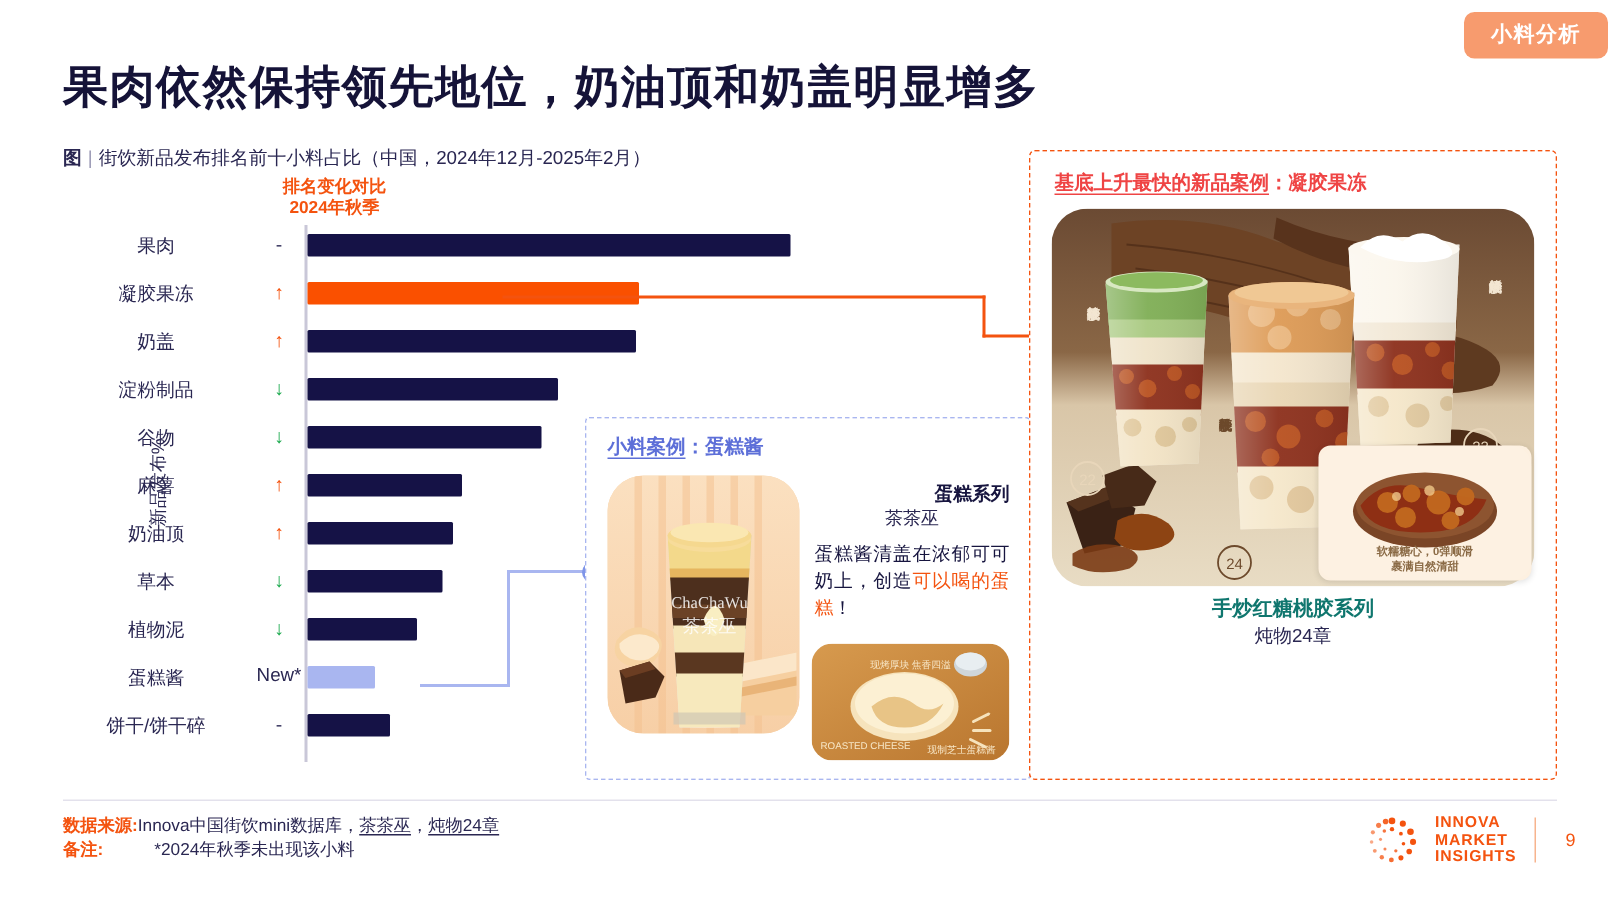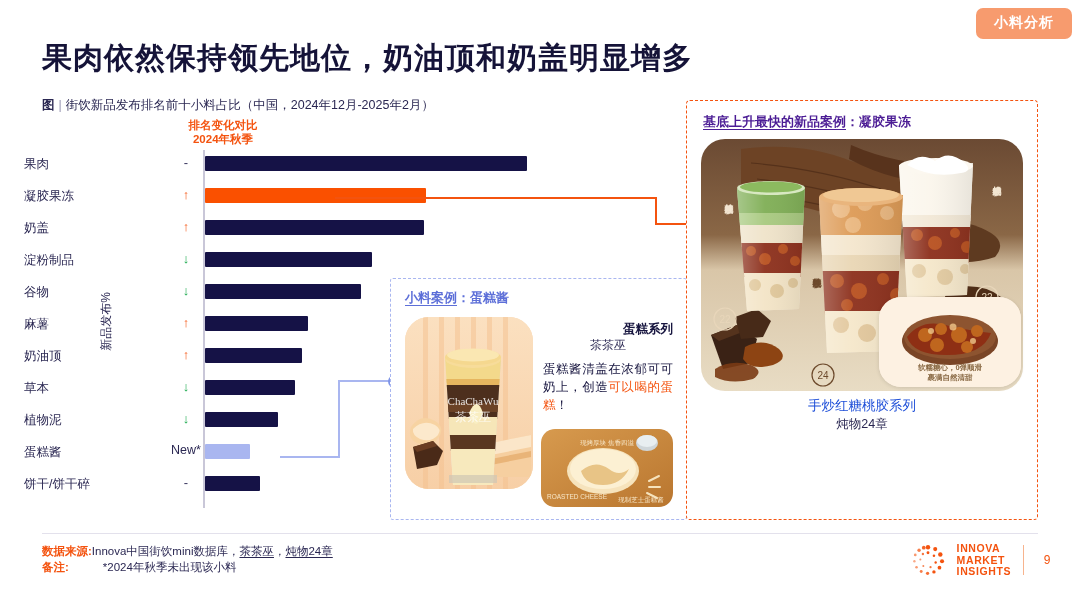--- a/index.html
+++ b/index.html
@@ -44,21 +44,21 @@
     text-align:center;font-size:12px;color:#2a2752;font-weight:500;
   }
   .axis-line{
     position:absolute;left:161px;top:32px;width:1.5px;height:358px;
     background:#c9c7d8;
   }
   .rows{position:absolute;left:0;top:32px;width:520px;}
   .row{height:32px;position:relative;}
   .row .cat{
     position:absolute;right:378px;top:6px;
-    font-size:12.5px;color:#2a2752;white-space:nowrap;text-align:left;
+    font-size:12.5px;color:#2a2752;white-space:nowrap;text-align:center;
     width:160px;
   }
   .row .arrow{
     position:absolute;left:131px;top:5px;width:26px;text-align:center;
     font-size:13px;font-weight:bold;
   }
   .row .arrow.up{color:#f4530f;}
   .row .arrow.down{color:#17a84a;}
   .row .arrow.flat{color:#3a3760;font-weight:normal;}
   .row .arrow.newv{
@@ -115,39 +115,39 @@
     position:absolute;left:150px;top:150px;width:132px;height:78px;
     border-radius:14px;overflow:hidden;
   }
 
   
   .panel-right{
     position:absolute;left:686px;top:100px;width:350px;height:418px;
     border:1.8px dashed #f4530f;border-radius:4px;background:#fff;
   }
   .panel-right .ptitle{
-    position:absolute;left:16px;top:12px;font-size:13px;font-weight:bold;color:#4c1d95;
+    position:absolute;left:16px;top:12px;font-size:13px;font-weight:bold;color:#ef4444;
   }
   .panel-right .ptitle u{text-decoration:underline;text-underline-offset:3px;}
   .right-photo{
     position:absolute;left:14px;top:38px;width:322px;height:252px;
     border-radius:24px;overflow:hidden;
   }
   .right-dish{
     position:absolute;left:192px;top:196px;width:142px;height:90px;
-    border-radius:22px;overflow:hidden;background:#fdf0e0;
+    border-radius:8px;overflow:hidden;background:#fdf0e0;
     box-shadow:0 1px 4px rgba(0,0,0,.12);
   }
   .dish-cap{
     position:absolute;left:0;right:0;bottom:4px;text-align:center;
     font-size:7.5px;color:#8a6a45;line-height:10px;font-weight:bold;
   }
   .right-brand{
     position:absolute;left:0;right:0;top:296px;text-align:center;
-    font-size:13.5px;font-weight:normal;color:#1d4ed8;
+    font-size:13.5px;font-weight:bold;color:#0f766e;
   }
   .right-brandsub{
     position:absolute;left:0;right:0;top:315px;text-align:center;
     font-size:12.5px;color:#2a2752;
   }
   .right-desc{
     position:absolute;left:16px;right:16px;top:340px;
     font-size:12.5px;line-height:19px;color:#17153f;text-align:justify;
   }
   .right-desc .hl{color:#f4530f;font-weight:bold;}

